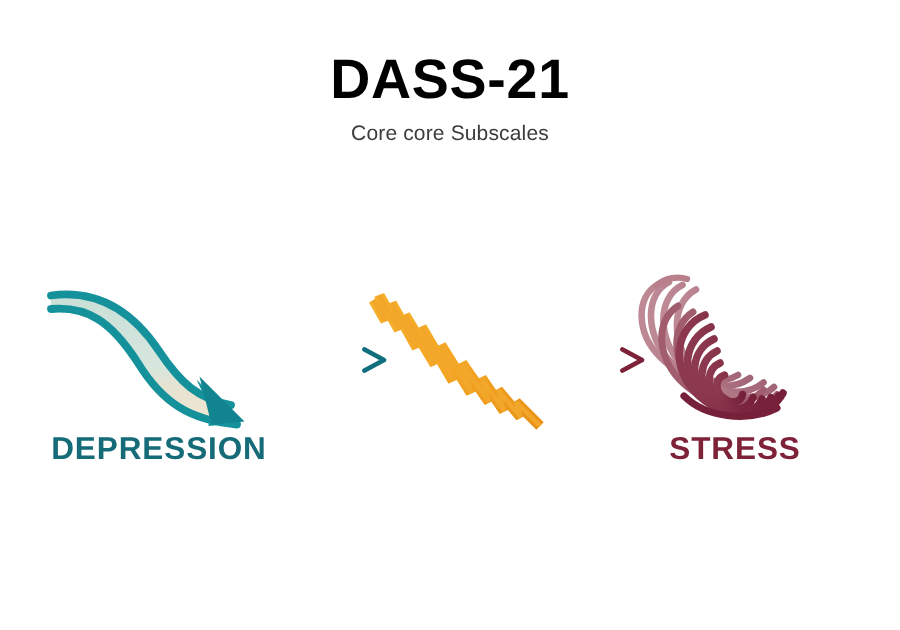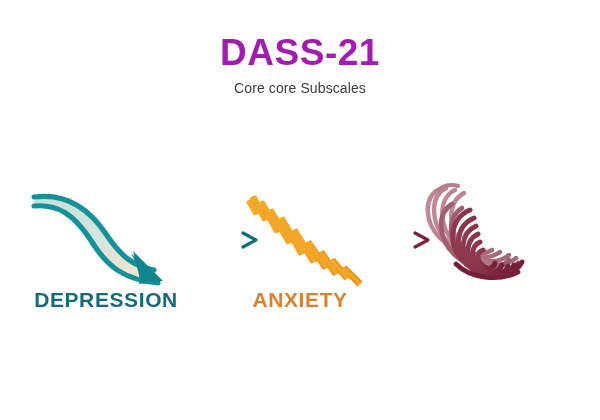--- a/index.html
+++ b/index.html
@@ -28,21 +28,21 @@
     top: 34px;
     left: 0;
     width: 600px;
     text-align: center;
   }
   .title {
     font-family: "Liberation Sans", sans-serif;
     font-size: 37px;
     font-weight: bold;
     letter-spacing: 0.5px;
-    color: #a21caf;
+    color: #000000;
     line-height: 1.05;
     margin: 0;
   }
   .subtitle {
     font-family: "Liberation Sans", sans-serif;
     font-size: 14px;
     font-weight: normal;
     color: #3c3c3c;
     letter-spacing: 0.1px;
     margin: 8px 0 0 0;
@@ -216,16 +216,16 @@
 
         <path d="M 456 104 C 470 118, 498 122, 518 112" stroke="#76203a" stroke-width="4.8"></path>
 
         <path d="M 438 30 C 444 25, 452 24, 458 26" stroke="#b9808c" stroke-width="4.2"></path>
       </g>
     </svg>
   </div>
 
   <div class="labels">
     <div class="label label-depression">DEPRESSION</div>
-    <div class="label label-anxiety">ANXIETY</div>
+    <div class="label label-stress">STRESS</div>
   </div>
 
 </div>
 
 </body></html>

